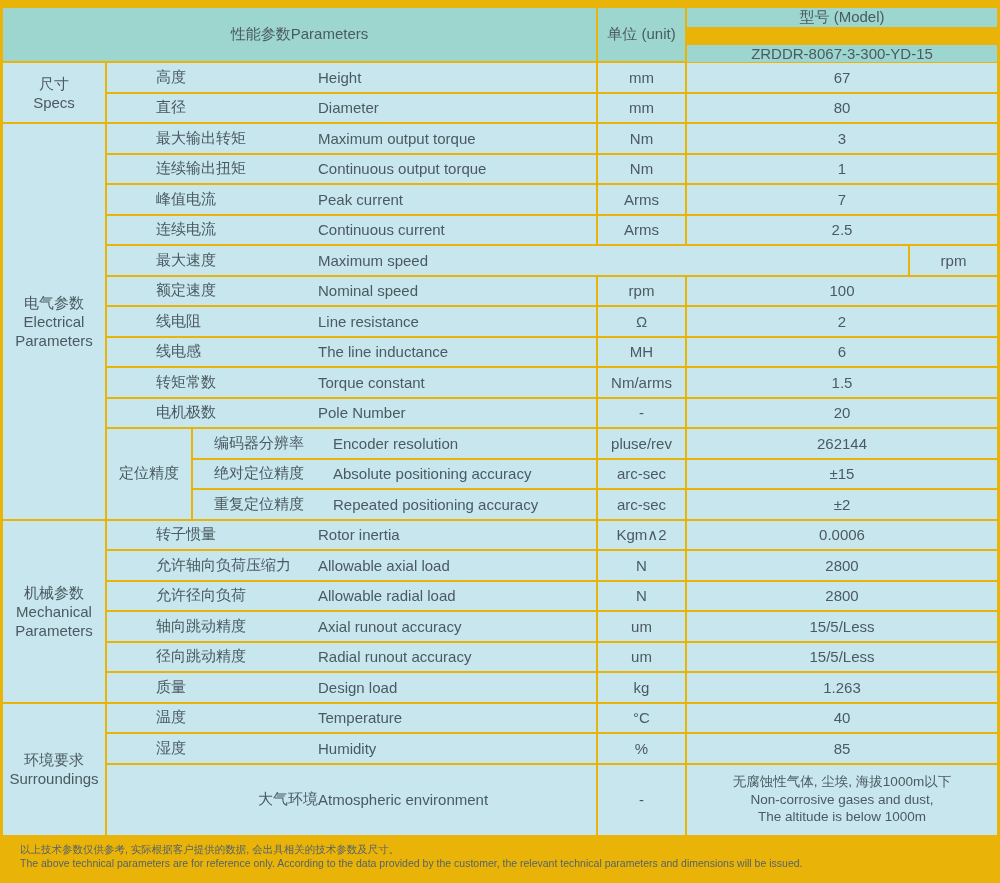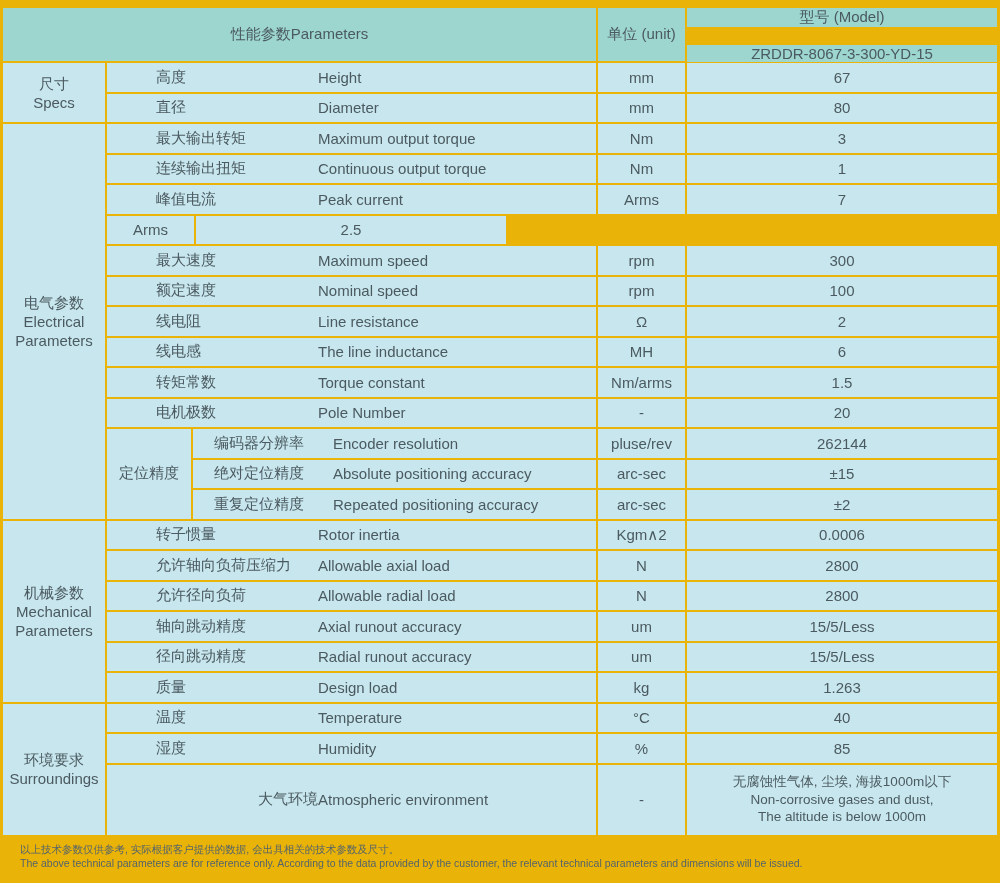--- a/index.html
+++ b/index.html
@@ -120,30 +120,33 @@
             </div>
             <div class="row">
               <div class="cell label">
                 <div class="zh">峰值电流</div>
                 <div class="en">Peak current</div>
               </div>
               <div class="cell unit">Arms</div>
               <div class="cell value">7</div>
             </div>
             <div class="row">
+              <div class="cell label">
+                <div class="zh">连续电流</div>
+                <div class="en">Continuous current</div>
+              </div>
               <div class="cell unit">Arms</div>
               <div class="cell value">2.5</div>
             </div>
             <div class="row">
               <div class="cell label">
                 <div class="zh">最大速度</div>
                 <div class="en">Maximum speed</div>
               </div>
               <div class="cell unit">rpm</div>
-              <div class="cell value">300</div>
             </div>
             <div class="row">
               <div class="cell label">
                 <div class="zh">额定速度</div>
                 <div class="en">Nominal speed</div>
               </div>
               <div class="cell unit">rpm</div>
               <div class="cell value">100</div>
             </div>
             <div class="row">

